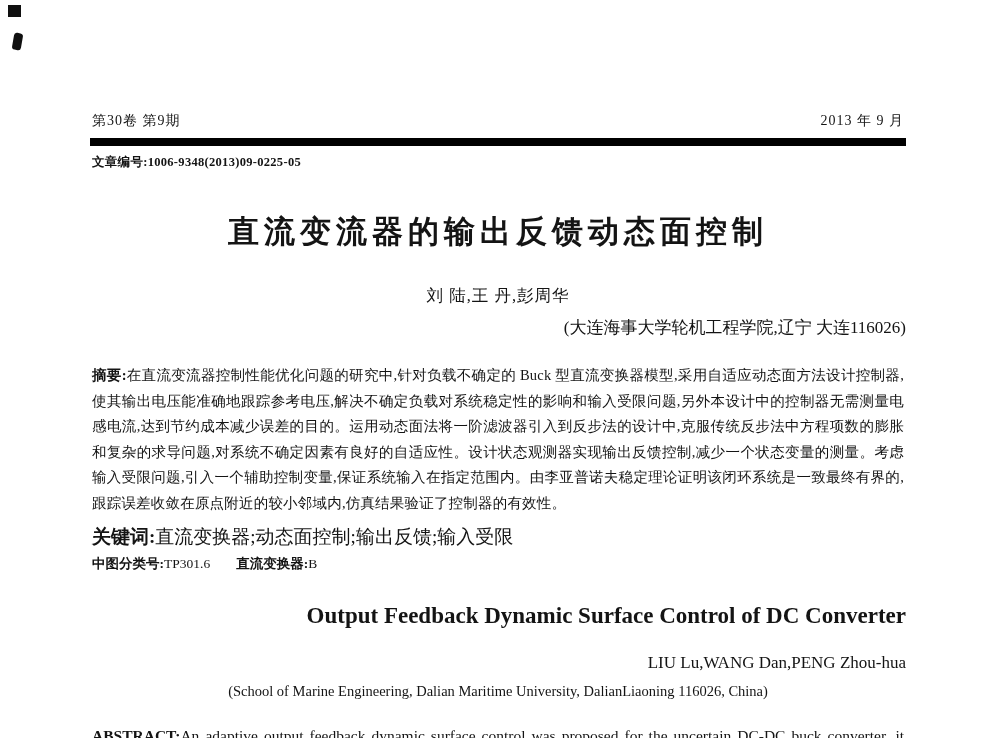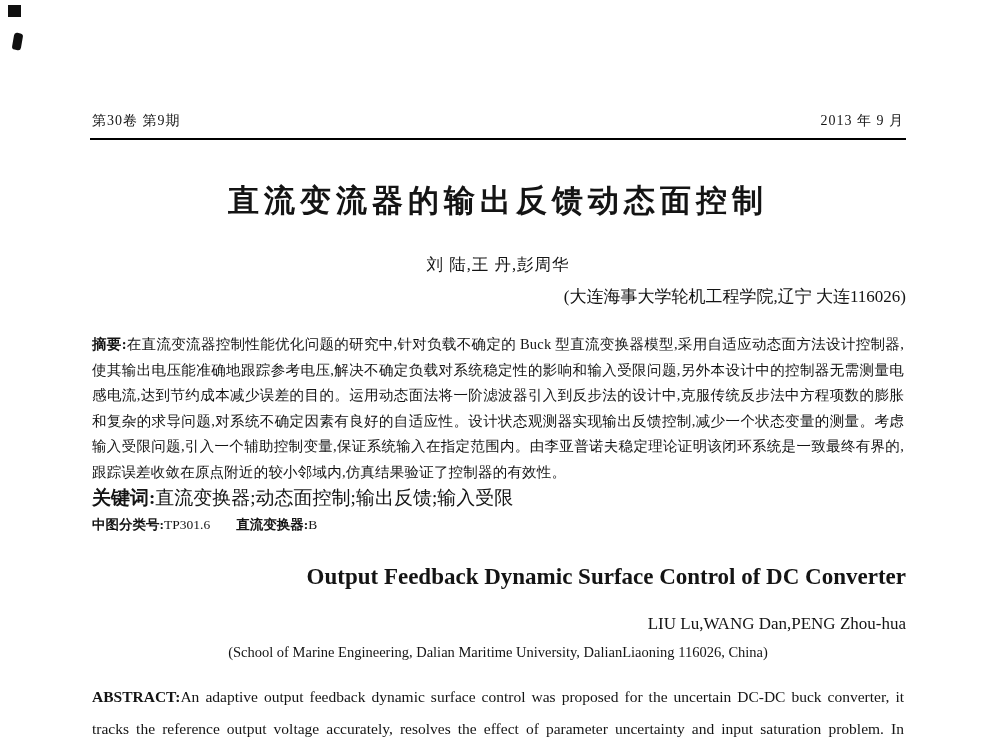--- a/index.html
+++ b/index.html
@@ -19,21 +19,21 @@
     left:90px;top:112px;
     width:816px;
   }
   
   .journal-header{
     display:flex;
     justify-content:space-between;
     align-items:baseline;
     font-size:14px;
     padding:0 2px 8px 2px;
-    border-bottom:2px solid #000000;
+    border-bottom:8px solid #000000;
   }
   .vol-issue{letter-spacing:1px;}
   .journal-name{
     font-family:"Liberation Sans", sans-serif;
     font-size:17px;
     font-weight:bold;
     letter-spacing:12px;
   }
   .issue-date{letter-spacing:1px;}
   .article-number{
@@ -112,28 +112,29 @@
 <div class="scan-artifact artifact-a"></div>
 <div class="scan-artifact artifact-b"></div>
 
 <div class="page">
 
   <div class="journal-header">
     <span class="vol-issue">第30卷  第9期</span>
     <span class="issue-date">2013 年 9 月</span>
   </div>
 
+  <div class="article-number">文章编号:1006-9348(2013)09-0225-05</div>
 
   <h1 class="cn-title" style="margin-bottom:0;">直流变流器的输出反馈动态面控制</h1>
 
   <div class="cn-authors">刘  陆,王  丹,彭周华</div>
 
   <div class="cn-affiliation">(大连海事大学轮机工程学院,辽宁 大连116026)</div>
 
-  <p class="cn-abstract" style="margin-bottom:0;font-family:Liberation Serif, serif;"><b>摘要:</b><span>在直流变流器控制性能优化问题的研究中,针对负载不确定的 Buck 型直流变换器模型,采用自适应动态面方法设计控制器,使其输出电压能准确地跟踪参考电压,解决不确定负载对系统稳定性的影响和输入受限问题,另外本设计中的控制器无需测量电感电流,达到节约成本减少误差的目的。运用动态面法将一阶滤波器引入到反步法的设计中,克服传统反步法中方程项数的膨胀和复杂的求导问题,对系统不确定因素有良好的自适应性。设计状态观测器实现输出反馈控制,减少一个状态变量的测量。考虑输入受限问题,引入一个辅助控制变量,保证系统输入在指定范围内。由李亚普诺夫稳定理论证明该闭环系统是一致最终有界的,跟踪误差收敛在原点附近的较小邻域内,仿真结果验证了控制器的有效性。</span></p>
+  <p class="cn-abstract" style="margin-bottom:8px;font-family:Liberation Serif, serif;"><b>摘要:</b><span>在直流变流器控制性能优化问题的研究中,针对负载不确定的 Buck 型直流变换器模型,采用自适应动态面方法设计控制器,使其输出电压能准确地跟踪参考电压,解决不确定负载对系统稳定性的影响和输入受限问题,另外本设计中的控制器无需测量电感电流,达到节约成本减少误差的目的。运用动态面法将一阶滤波器引入到反步法的设计中,克服传统反步法中方程项数的膨胀和复杂的求导问题,对系统不确定因素有良好的自适应性。设计状态观测器实现输出反馈控制,减少一个状态变量的测量。考虑输入受限问题,引入一个辅助控制变量,保证系统输入在指定范围内。由李亚普诺夫稳定理论证明该闭环系统是一致最终有界的,跟踪误差收敛在原点附近的较小邻域内,仿真结果验证了控制器的有效性。</span></p>
 
   <p class="cn-keywords" style="margin-top:0;margin-bottom:0;"><b>关键词:</b><span>直流变换器;动态面控制;输出反馈;输入受限</span></p>
 
   <p class="cn-meta" style="margin-bottom:0;">
     <b>中图分类号:</b><span>TP301.6</span><span class="meta-gap"></span><b>直流变换器:</b><span>B</span>
   </p>
 
   <h2 class="en-title" style="margin-bottom:0;">Output Feedback Dynamic Surface Control of DC Converter</h2>
 
   <div class="en-authors">LIU Lu,WANG Dan,PENG Zhou-hua</div>

